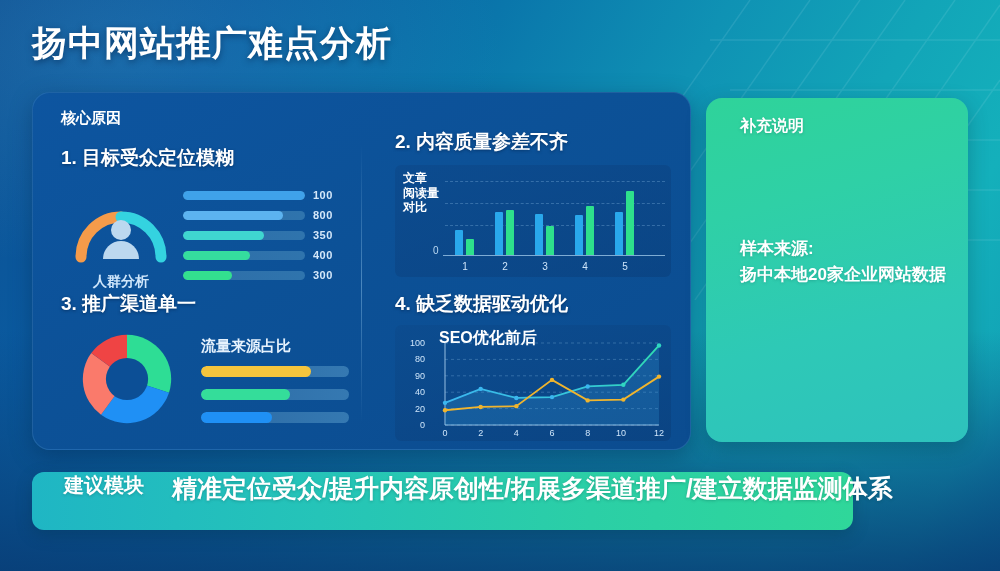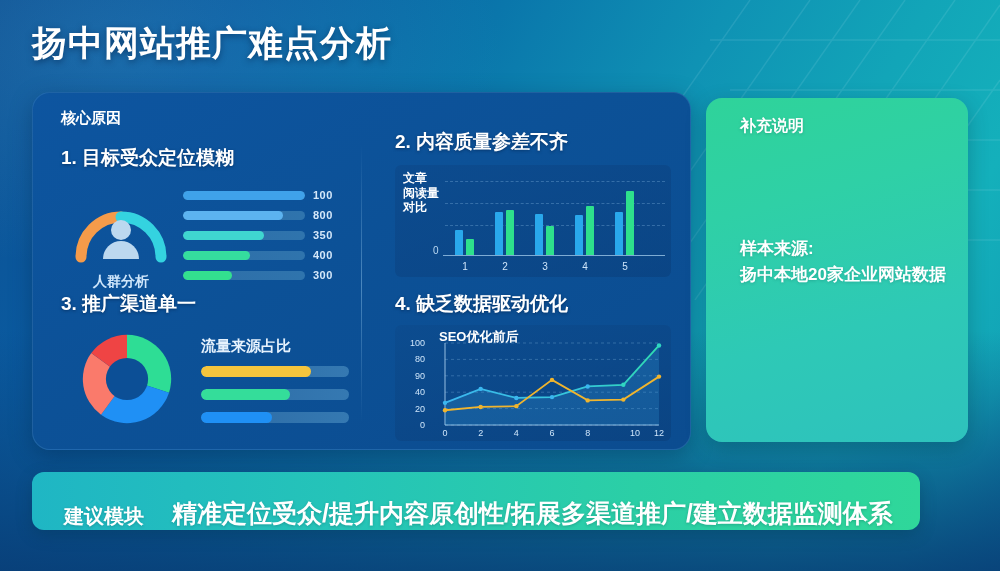--- a/index.html
+++ b/index.html
@@ -125,21 +125,21 @@
   .s3bar-fill{position:absolute;left:0;top:0;height:100%;border-radius:6px;}
 
   
   #sec4{left:362px;top:198px;width:276px;}
   .line-panel{
     position:relative;margin-top:8px;height:116px;
     background:linear-gradient(165deg,rgba(12,74,140,.62),rgba(10,60,118,.5));
     border-radius:6px;
   }
   .s4-cap{
-    position:absolute;left:44px;top:3px;font-size:13px;font-weight:bold;color:#ffffff;
+    position:absolute;left:44px;top:3px;font-size:16px;font-weight:bold;color:#ffffff;
   }
   .ylab4{position:absolute;left:4px;font-size:9px;color:#cfe6fb;transform:translateY(-50%);width:26px;text-align:right;}
   .xlab4{position:absolute;bottom:3px;font-size:9px;color:#cfe6fb;transform:translateX(-50%);}
 
   
   .green-panel{
     position:absolute;left:706px;top:98px;width:262px;height:344px;
     background:linear-gradient(165deg,#2fd39a 0%,#2fd0a6 30%,#2ec9b6 65%,#2ec2bd 100%);
     border-radius:16px;
     box-shadow:0 6px 20px rgba(3,50,60,.28);
@@ -149,24 +149,24 @@
     text-shadow:0 1px 3px rgba(0,60,60,.25);
   }
   .gp-body{
     position:absolute;left:34px;top:138px;right:18px;
     font-size:17px;font-weight:bold;color:#ffffff;line-height:1.52;
     text-shadow:0 1px 3px rgba(0,60,60,.22);
   }
 
   
   .bottom-bar{
-    position:absolute;left:32px;top:472px;width:888px;height:58px;
+    position:absolute;left:32px;top:472px;width:821px;height:58px;
     background:linear-gradient(90deg,#1fb6c4 0%,#25c4b8 35%,#2bcfa6 68%,#2fd79a 100%);
     border-radius:12px;
-    display:flex;align-items:flex-end;
+    display:flex;align-items:flex-start;
     box-shadow:0 5px 16px rgba(3,50,70,.30);
   }
   .bb-tag{
     margin-left:32px;font-size:20px;font-weight:bold;color:#ffffff;white-space:nowrap;
     text-shadow:0 1px 3px rgba(0,60,60,.28);
   }
   .bb-text{
     margin-left:28px;font-size:25px;font-weight:bold;color:#ffffff;white-space:nowrap;
     text-shadow:0 1px 3px rgba(0,60,60,.28);
   }
@@ -333,21 +333,21 @@
             <div class="ylab4" style="top: 50.8px;">90</div>
             <div class="ylab4" style="top: 34.4px;">80</div>
             <div class="ylab4" style="top: 18px;">100</div>
           </div>
         <div id="s4-xlabs">
             <div class="xlab4" style="left: 50px;">0</div>
             <div class="xlab4" style="left: 85.6667px;">2</div>
             <div class="xlab4" style="left: 121.333px;">4</div>
             <div class="xlab4" style="left: 157px;">6</div>
             <div class="xlab4" style="left: 192.667px;">8</div>
-            <div class="xlab4" style="left: 240px; margin-top: 40px;">10</div>
+            <div class="xlab4" style="left: 226px; margin-top: 40px;">10</div>
             <div class="xlab4" style="left: 264px;">12</div>
           </div>
         <svg id="s4-svg" style="position:absolute;left:32px;top:14px;" width="238" height="98">
             <defs>
               <linearGradient id="gradline" x1="0" y1="0" x2="1" y2="0">
                 <stop offset="0%" stop-color="#3bb6f0"></stop>
                 <stop offset="65%" stop-color="#35c8d8"></stop>
                 <stop offset="100%" stop-color="#2fdcb0"></stop>
               </linearGradient>
             </defs>

